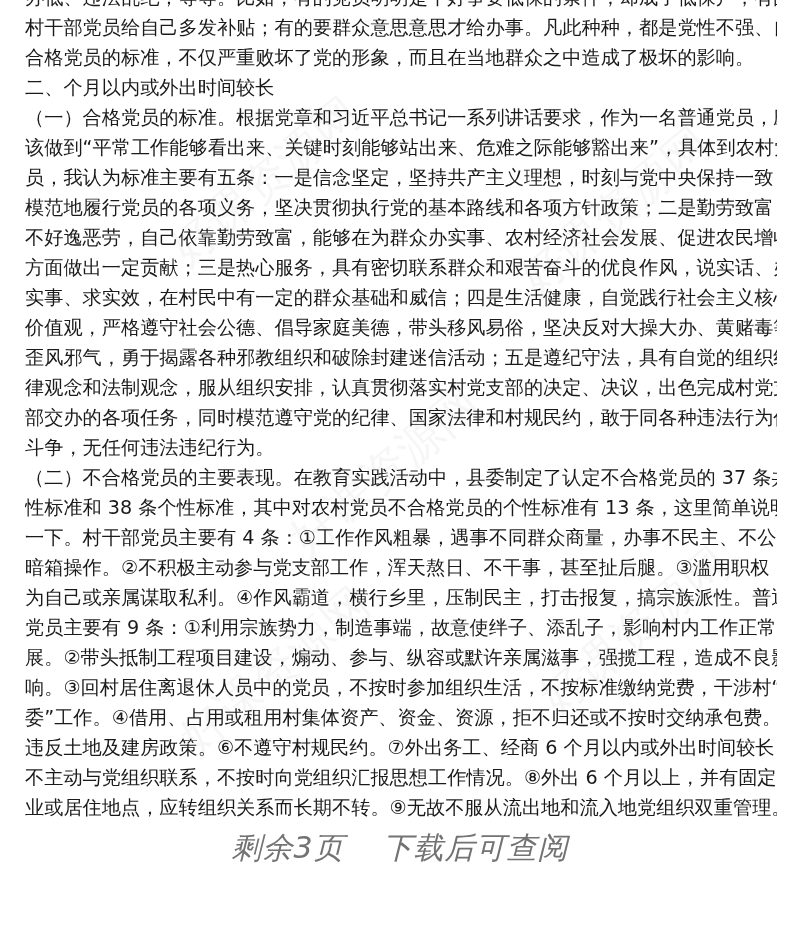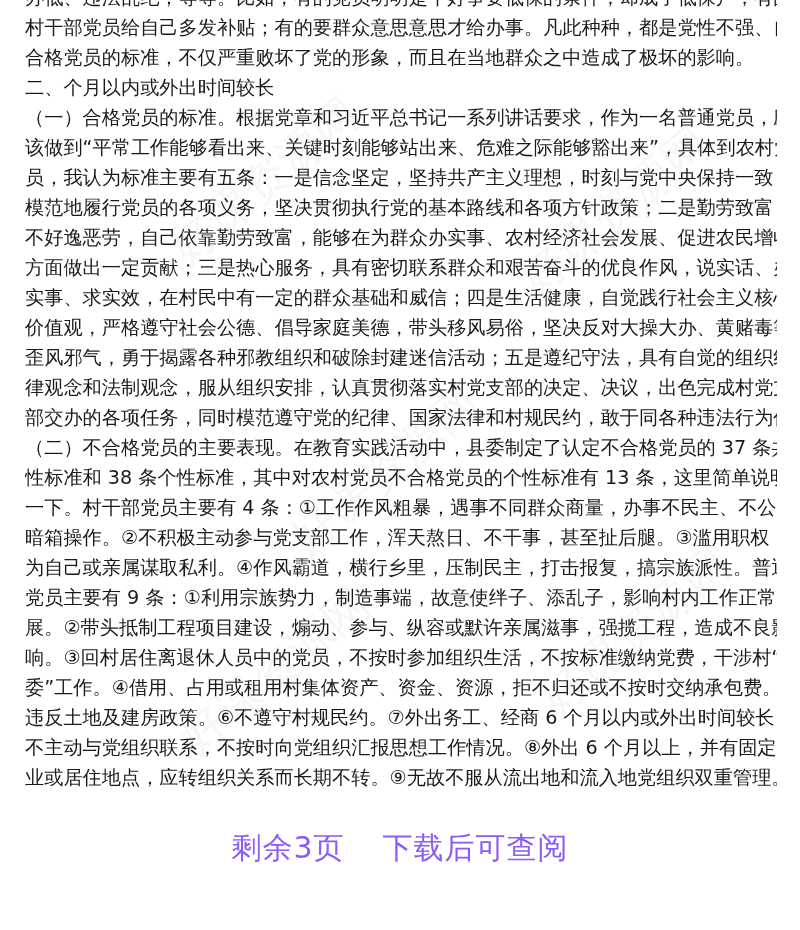--- a/index.html
+++ b/index.html
@@ -50,22 +50,23 @@
     white-space: nowrap;
     pointer-events: none;
   }
   .remaining {
     position: absolute;
     left: 0;
     top: 828px;
     width: 800px;
     text-align: center;
     font-size: 30px;
-    color: #8b5cf6;
+    color: #737373;
     letter-spacing: 1px;
+    font-style: italic;
   }
   .remaining .gap {
     display: inline-block;
     width: 38px;
   }
 </style>
 </head>
 <body>
 
 <div class="page">
@@ -85,20 +86,21 @@
       <div class="line">该做到“平常工作能够看出来、关键时刻能够站出来、危难之际能够豁出来”，具体到农村党</div>
       <div class="line">员，我认为标准主要有五条：一是信念坚定，坚持共产主义理想，时刻与党中央保持一致，</div>
       <div class="line">模范地履行党员的各项义务，坚决贯彻执行党的基本路线和各项方针政策；二是勤劳致富，</div>
       <div class="line">不好逸恶劳，自己依靠勤劳致富，能够在为群众办实事、农村经济社会发展、促进农民增收</div>
       <div class="line">方面做出一定贡献；三是热心服务，具有密切联系群众和艰苦奋斗的优良作风，说实话、办</div>
       <div class="line">实事、求实效，在村民中有一定的群众基础和威信；四是生活健康，自觉践行社会主义核心</div>
       <div class="line">价值观，严格遵守社会公德、倡导家庭美德，带头移风易俗，坚决反对大操大办、黄赌毒等</div>
       <div class="line">歪风邪气，勇于揭露各种邪教组织和破除封建迷信活动；五是遵纪守法，具有自觉的组织纪</div>
       <div class="line">律观念和法制观念，服从组织安排，认真贯彻落实村党支部的决定、决议，出色完成村党支</div>
       <div class="line">部交办的各项任务，同时模范遵守党的纪律、国家法律和村规民约，敢于同各种违法行为作</div>
+      <div class="line last">斗争，无任何违法违纪行为。</div>
       <div class="line">（二）不合格党员的主要表现。在教育实践活动中，县委制定了认定不合格党员的 37 条共</div>
       <div class="line">性标准和 38 条个性标准，其中对农村党员不合格党员的个性标准有 13 条，这里简单说明</div>
       <div class="line">一下。村干部党员主要有 4 条：①工作作风粗暴，遇事不同群众商量，办事不民主、不公开，</div>
       <div class="line">暗箱操作。②不积极主动参与党支部工作，浑天熬日、不干事，甚至扯后腿。③滥用职权，</div>
       <div class="line">为自己或亲属谋取私利。④作风霸道，横行乡里，压制民主，打击报复，搞宗族派性。普通</div>
       <div class="line">党员主要有 9 条：①利用宗族势力，制造事端，故意使绊子、添乱子，影响村内工作正常开</div>
       <div class="line">展。②带头抵制工程项目建设，煽动、参与、纵容或默许亲属滋事，强揽工程，造成不良影</div>
       <div class="line">响。③回村居住离退休人员中的党员，不按时参加组织生活，不按标准缴纳党费，干涉村“两</div>
       <div class="line">委”工作。④借用、占用或租用村集体资产、资金、资源，拒不归还或不按时交纳承包费。⑤</div>
       <div class="line">违反土地及建房政策。⑥不遵守村规民约。⑦外出务工、经商 6 个月以内或外出时间较长，</div>

